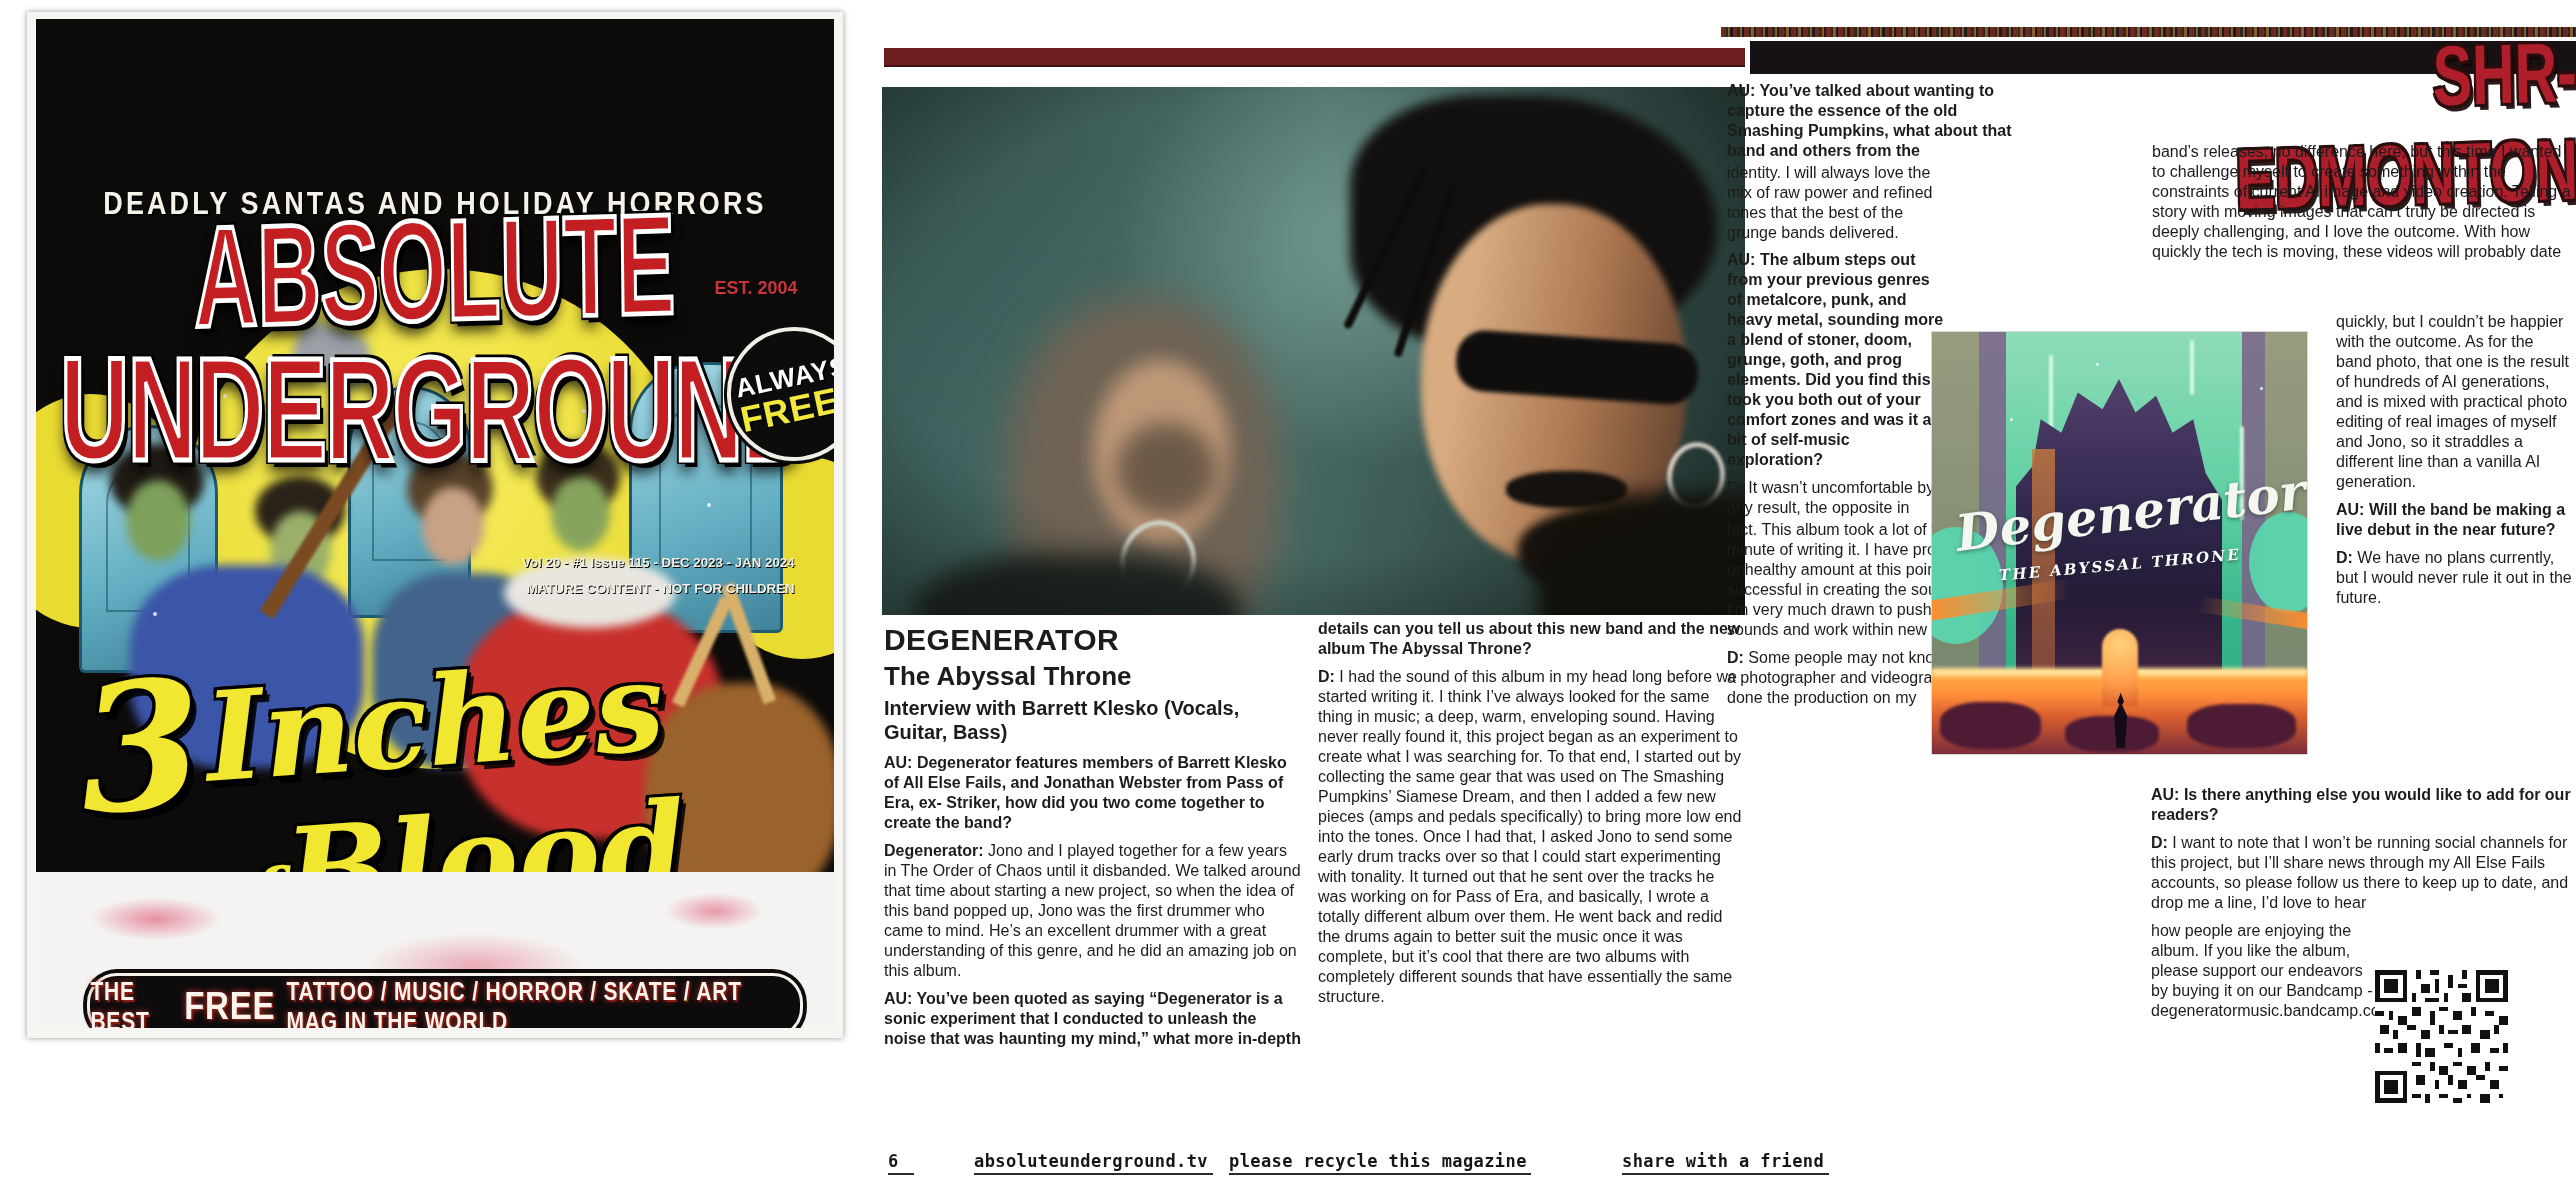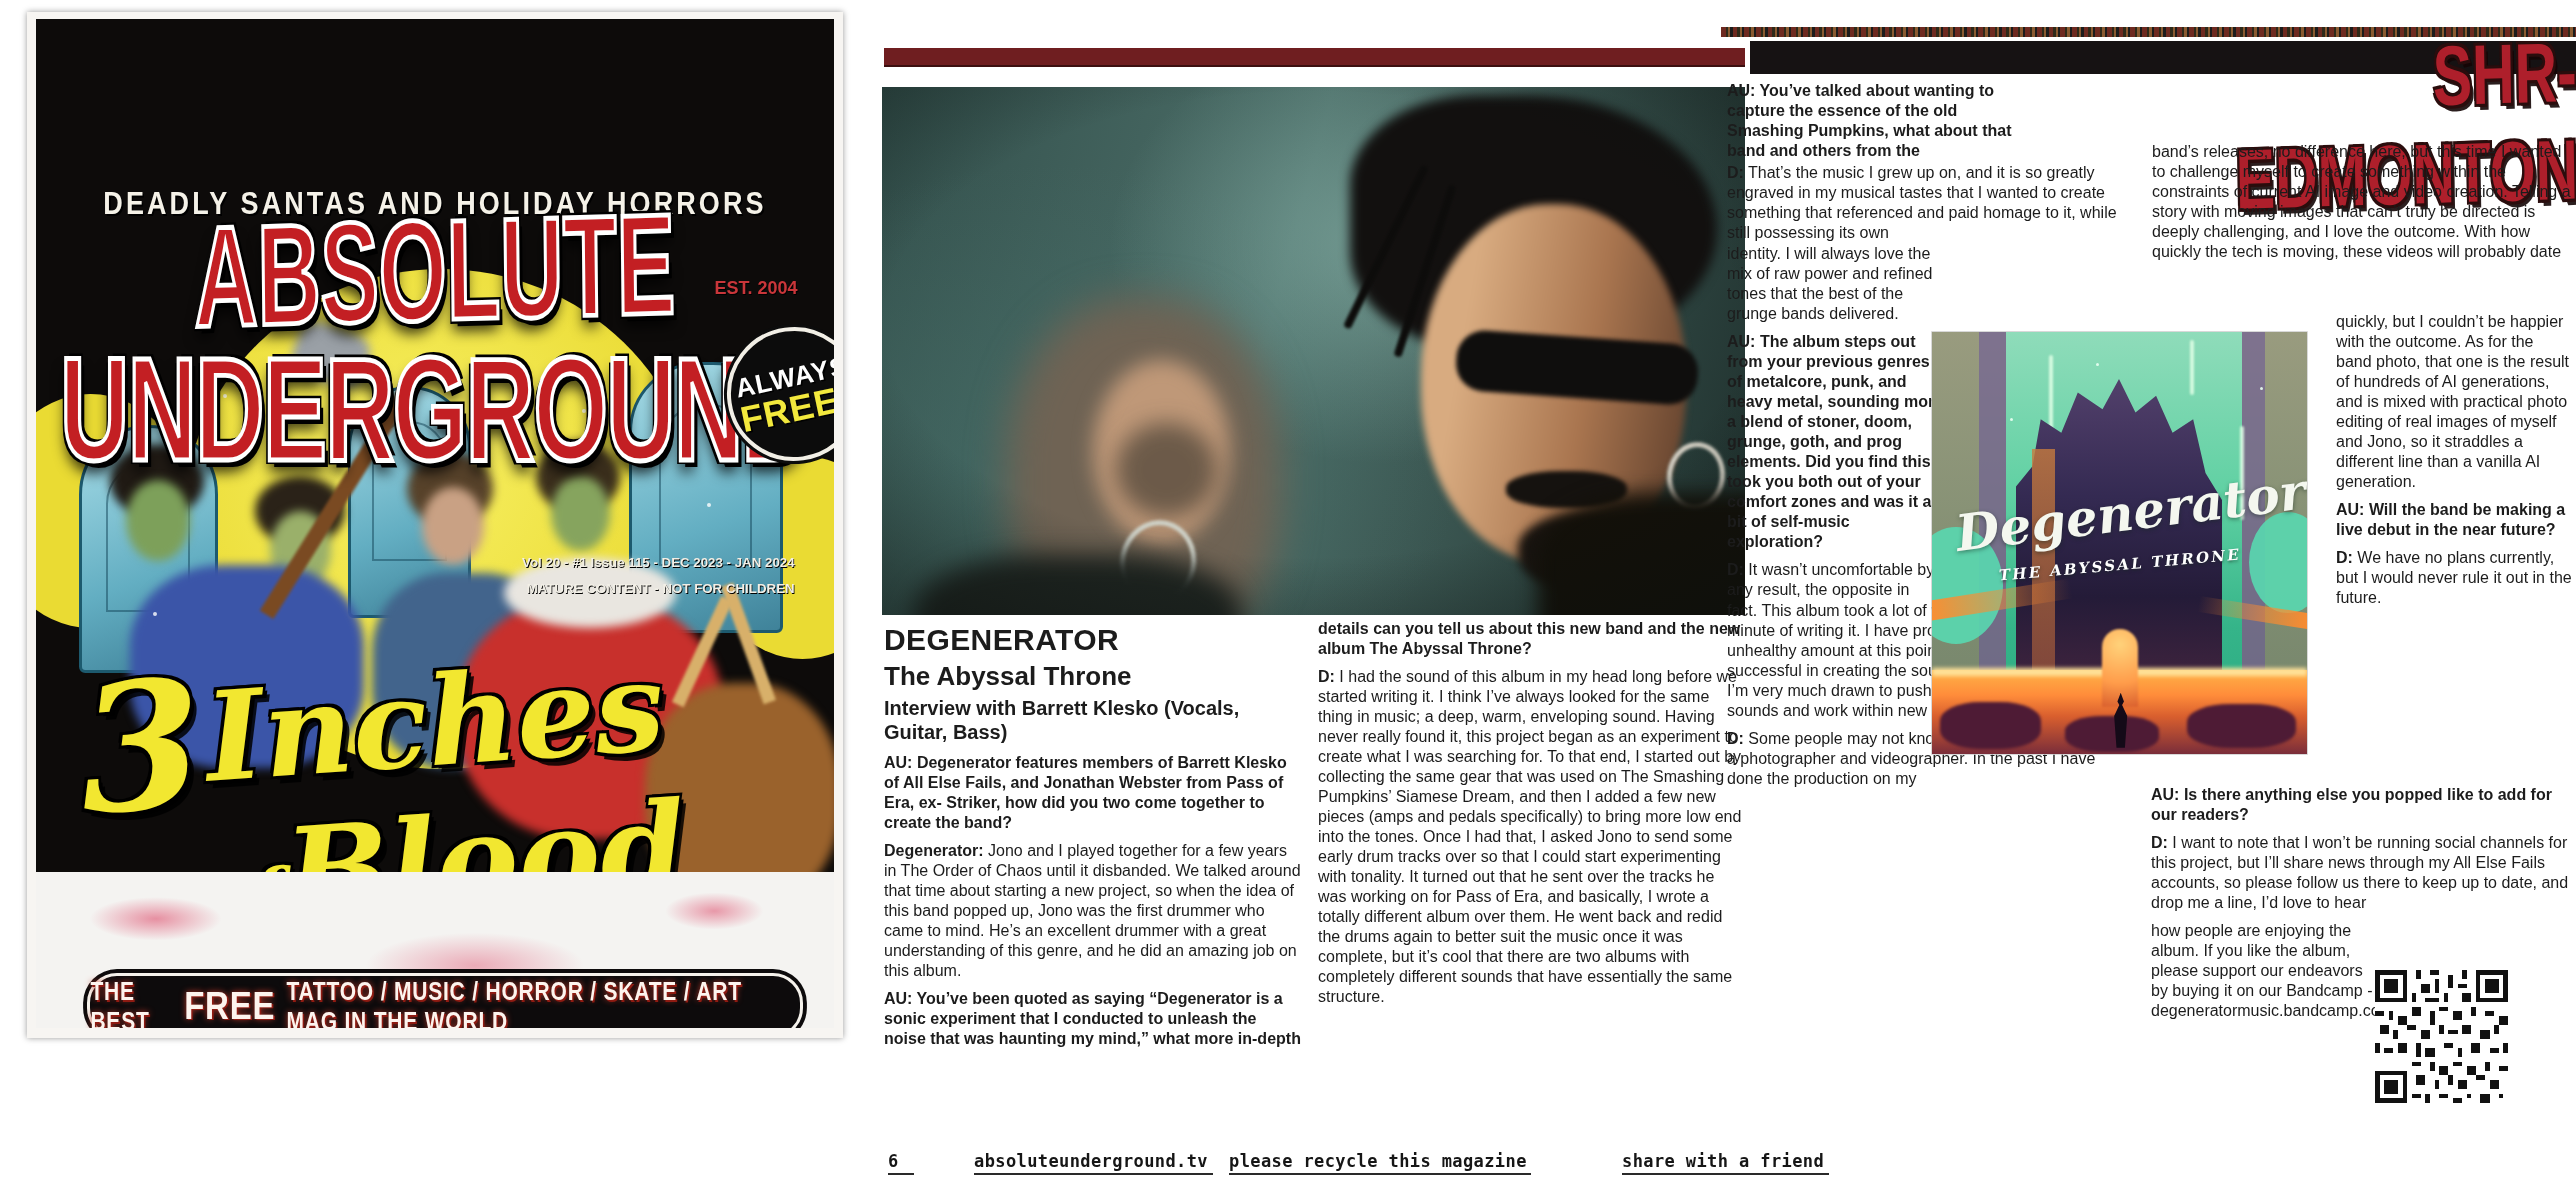--- a/index.html
+++ b/index.html
@@ -272,21 +272,20 @@
     <p class="q">details can you tell us about this new band and the new album The Abyssal Throne?</p>
     <p><span class="lead">D:</span><span> I had the sound of this album in my head long before we started writing it. I think I’ve always looked for the same thing in music; a deep, warm, enveloping sound. Having never really found it, this project began as an experiment to create what I was searching for. To that end, I started out by collecting the same gear that was used on The Smashing Pumpkins’ Siamese Dream, and then I added a few new pieces (amps and pedals specifically) to bring more low end into the tones. Once I had that, I asked Jono to send some early drum tracks over so that I could start experimenting with tonality. It turned out that he sent over the tracks he was working on for Pass of Era, and basically, I wrote a totally different album over them. He went back and redid the drums again to better suit the music once it was complete, but it’s cool that there are two albums with completely different sounds that have essentially the same structure.</span></p>
   </div>
 
   <div class="abs checker"></div>
   <div class="abs black-bar"></div>
   <div class="abs shr-logo">SHR-EDMONTON</div>
 
   <div class="col col3">
     <p class="q w380 tight">AU: You’ve talked about wanting to capture the essence of the old Smashing Pumpkins, what about that band and others from the</p>
-    <p class="tight"><span class="lead">D:</span><span> That’s the music I grew up on, and it is so greatly engraved in my musical tastes that I wanted to create something that referenced and paid homage to it, while still possessing its own</span></p>
     <p class="w285">identity. I will always love the mix of raw power and refined tones that the best of the grunge bands delivered.</p>
     <p class="q w285">AU: The album steps out from your previous genres of metalcore, punk, and heavy metal, sounding more a blend of stoner, doom, grunge, goth, and prog elements. Did you find this took you both out of your comfort zones and was it a bit of self-music exploration?</p>
     <p class="w285 tight"><span class="lead">D:</span><span> It wasn’t uncomfortable by any result, the opposite in</span></p>
     <p>fact. This album took a lot of work, but I loved every minute of writing it. I have probably listened to it an unhealthy amount at this point, but I feel we were successful in creating the sound I started out to create. I’m very much drawn to pushing myself to create new sounds and work within new genres.</p>
     <p><span class="lead">D:</span><span> Some people may not know that in my life I am also a photographer and videographer. In the past I have done the production on my</span></p>
   </div>
 
   <div class="abs album">
     <div class="al-pill-l1"></div>
     <div class="al-pill-l2"></div>
@@ -321,21 +320,21 @@
     <p>band’s releases, no difference here, but this time I wanted to challenge myself to create something within the constraints of current AI image and video creation. Telling a story with moving images that can’t truly be directed is deeply challenging, and I love the outcome. With how quickly the tech is moving, these videos will probably date</p>
   </div>
 
   <div class="col col4b">
     <p>quickly, but I couldn’t be happier with the outcome. As for the band photo, that one is the result of hundreds of AI generations, and is mixed with practical photo editing of real images of myself and Jono, so it straddles a different line than a vanilla AI generation.</p>
     <p class="q">AU:  Will the band be making a live debut in the near future?</p>
     <p><span class="lead">D:</span><span> We have no plans currently, but I would never rule it out in the future.</span></p>
   </div>
 
   <div class="col col4c">
-    <p class="q">AU: Is there anything else you popped like to add for our readers?</p>
+    <p class="q">AU: Is there anything else you would like to add for our readers?</p>
     <p><span class="lead">D:</span><span> I want to note that I won’t be running social channels for this project, but I’ll share news through my All Else Fails accounts, so please follow us there to keep up to date, and drop me a line, I’d love to hear</span></p>
     <p class="w285">how people are enjoying the album. If you like the album, please support our endeavors by buying it on our Bandcamp - degeneratormusic.bandcamp.com.</p>
   </div>
 
   <div class="abs qr">
     <svg viewBox="0 0 29 29" width="133" height="133" shape-rendering="crispEdges">
       <rect x="0" y="0" width="29" height="29" fill="#ffffff"></rect>
       <g fill="#111111">
         <rect x="0" y="0" width="7" height="7"></rect>
           <rect x="22" y="0" width="7" height="7"></rect>

